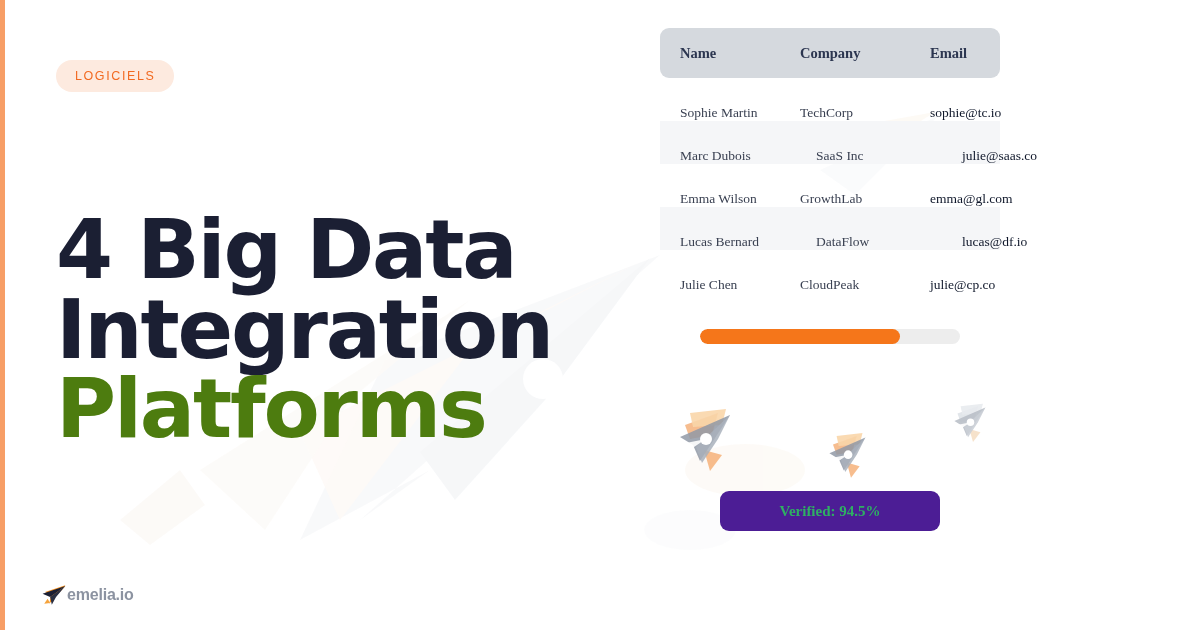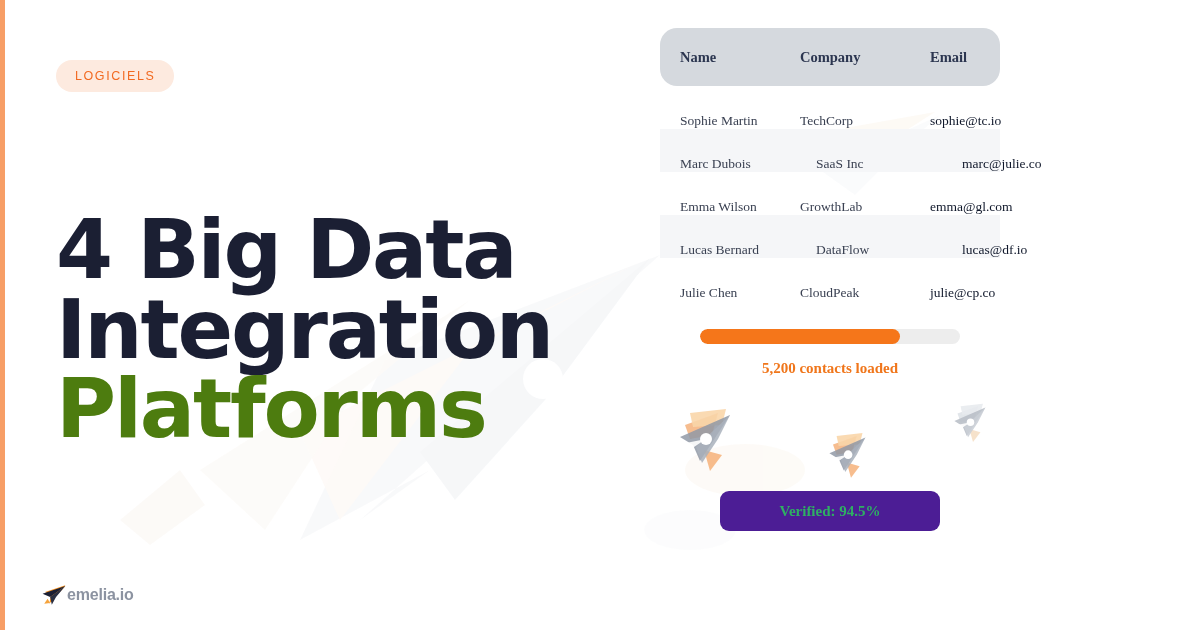--- a/index.html
+++ b/index.html
@@ -104,23 +104,23 @@
   
   .table-card {
     position: absolute;
     left: 660px;
     top: 28px;
     width: 340px;
   }
   .thead {
     display: flex;
     align-items: center;
-    height: 58px;
+    height: 50px;
     background: #D5D9DE;
-    border-radius: 17px;
+    border-radius: 9px;
     padding: 0 20px;
     box-sizing: border-box;
   }
   .thead .th {
     font-family: "Liberation Serif", serif;
     font-weight: bold;
     font-size: 14.5px;
     color: #2C3650;
   }
   .col-name   { width: 120px; flex: none; }
@@ -260,21 +260,21 @@
 
     <div class="trow">
       <div class="td col-name">Sophie Martin</div>
       <div class="td col-comp">TechCorp</div>
       <div class="td col-email email">sophie@tc.io</div>
     </div>
 
     <div class="trow striped">
       <div class="td col-name">Marc Dubois</div>
       <div class="td col-comp">SaaS Inc</div>
-      <div class="td col-email email">marc@julie.co</div>
+      <div class="td col-email email">julie@saas.co</div>
     </div>
 
     <div class="trow">
       <div class="td col-name">Emma Wilson</div>
       <div class="td col-comp">GrowthLab</div>
       <div class="td col-email email">emma@gl.com</div>
     </div>
 
     <div class="trow striped">
       <div class="td col-name">Lucas Bernard</div>
@@ -286,21 +286,20 @@
       <div class="td col-name">Julie Chen</div>
       <div class="td col-comp">CloudPeak</div>
       <div class="td col-email email">julie@cp.co</div>
     </div>
   </div>
 
   <div class="progress-wrap">
     <div class="progress-track">
       <div class="progress-fill" id="progress-fill" style="width: 77%;"></div>
     </div>
-    <div class="progress-label">5,200 contacts loaded</div>
   </div>
 
   <svg class="planes" viewBox="0 0 360 90" xmlns="http://www.w3.org/2000/svg">
 
     <g opacity="0.85">
       <path d="M 25 30 L 58 18 L 52 40 L 30 44 Z" fill="#F2A365" opacity="0.85"></path>
       <path d="M 30 18 L 66 14 L 62 30 L 33 32 Z" fill="#F8CE9B" opacity="0.9"></path>
       <path d="M 62 60 L 50 76 L 44 55 Z" fill="#F4A463" opacity="0.85"></path>
       <path d="M 20 42 L 70 20 L 40 66 L 33 50 Z" fill="#7E8796" opacity="0.85"></path>
       <path d="M 70 20 L 36 52 L 42 68 L 58 44 Z" fill="#9AA3B0" opacity="0.85"></path>

